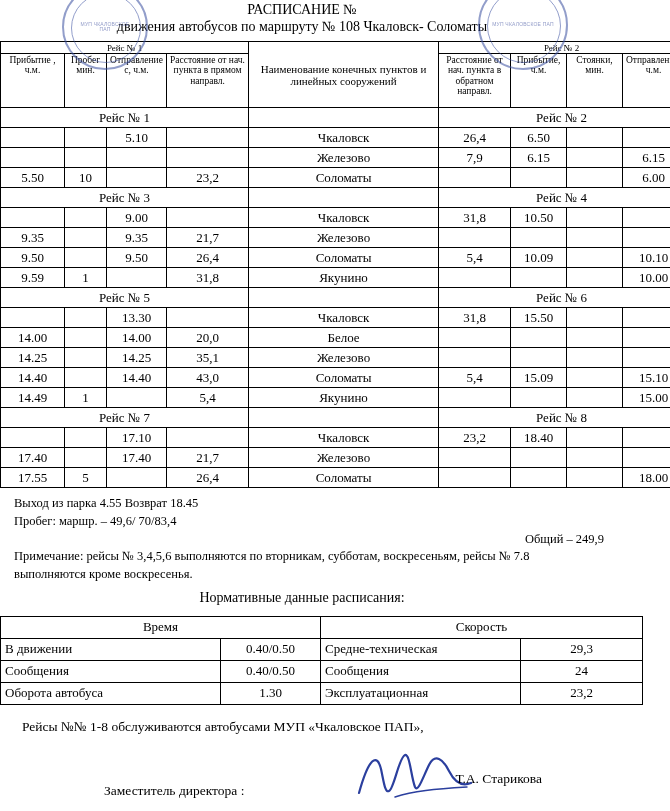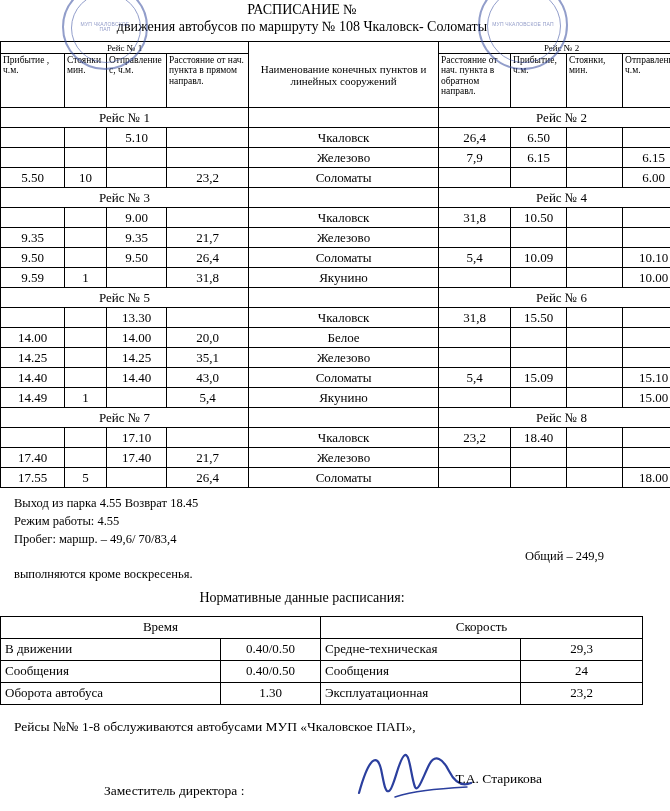--- a/index.html
+++ b/index.html
@@ -87,21 +87,21 @@
     padding: 0 2px;
     vertical-align: middle;
   }
   .grp-head td {
     text-align: center;
     font-size: 9px;
     height: 11px;
     padding: 0;
   }
   .col-head td {
-    text-align: left;
+    text-align: center;
     font-size: 9.5px;
     line-height: 1.08;
     height: 52px;
     vertical-align: top;
     padding-top: 1px;
   }
   .rnum td {
     height: 19px;
     text-align: center;
     font-size: 13px;
@@ -136,21 +136,21 @@
   }
   .norm-table td {
     border: 1px solid #000;
     height: 21px;
     font-size: 13px;
     padding: 0 4px;
   }
   .norm-table td.hdr { text-align: center; }
 
   .footer-line {
-    padding-left: 14px;
+    padding-left: 22px;
     margin-top: 14px;
     font-size: 13.5px;
   }
   .sign-row {
     position: absolute;
     left: 0; right: 0;
     bottom: 12px;
     font-size: 13.5px;
   }
   .sign-row .pos {
@@ -199,21 +199,21 @@
       <col style="width:62px">
     </colgroup>
     <tbody>
       <tr class="grp-head">
         <td colspan="4">Рейс № 1</td>
         <td rowspan="2" class="wide" style="font-size:11px;vertical-align:middle;">Наименование конечных пунктов и линейных сооружений</td>
         <td colspan="4">Рейс № 2</td>
       </tr>
       <tr class="col-head">
         <td>Прибытие , ч.м.</td>
-        <td>Стоянки мин.</td>
+        <td>Пробег мин.</td>
         <td>Отправление с, ч.м.</td>
         <td>Расстояние от нач. пункта в прямом направл.</td>
         <td>Расстояние от нач. пункта в обратном направл.</td>
         <td>Прибытие, ч.м.</td>
         <td>Стоянки, мин.</td>
         <td>Отправление, ч.м.</td>
       </tr>
 
       <tr class="rnum">
         <td colspan="4">Рейс № 1</td>
@@ -401,23 +401,23 @@
         <td class="c"></td>
         <td class="c"></td>
         <td class="c"></td>
         <td class="c">18.00</td>
       </tr>
     </tbody>
   </table>
 
   <div class="notes">
     <div>Выход из парка 4.55   Возврат 18.45</div>
-    <div>Режим работы: 4.55</div>
     <div>Пробег: маршр.  – 49,6/ 70/83,4</div>
     <div class="indent2">Общий  – 249,9</div>
+    <div>Примечание: рейсы № 3,4,5,6  выполняются по вторникам, субботам, воскресеньям, рейсы № 7.8</div>
     <div>выполняются кроме воскресенья.</div>
   </div>
 
   <div class="norm-title">Нормативные данные расписания:</div>
 
   <table class="norm-table">
     <colgroup>
       <col style="width:220px">
       <col style="width:100px">
       <col style="width:200px">

